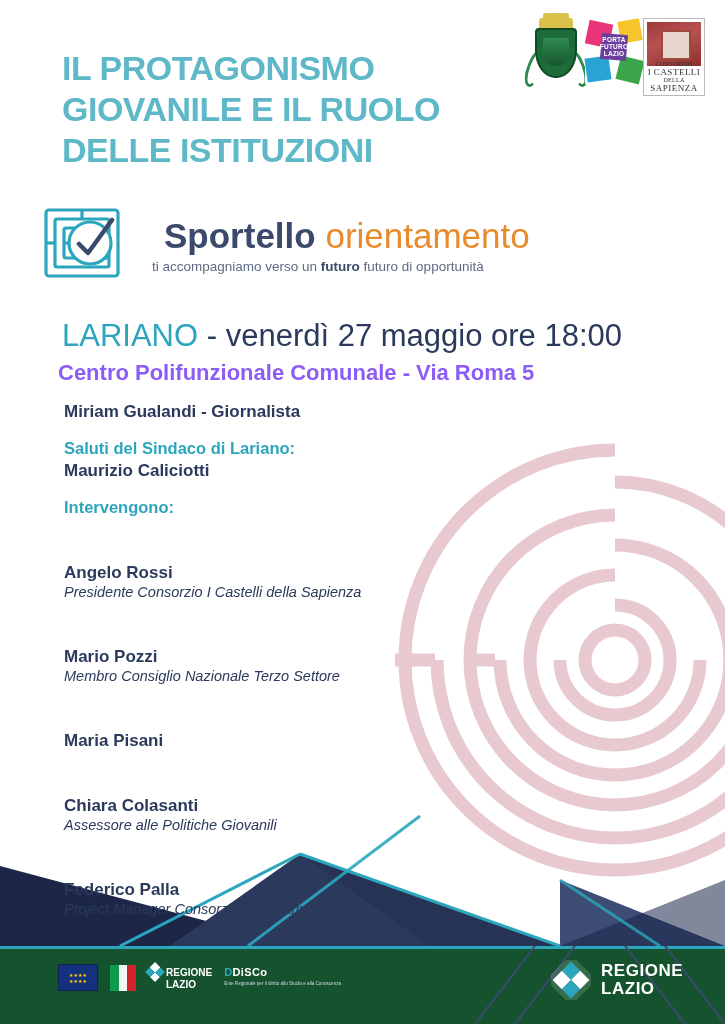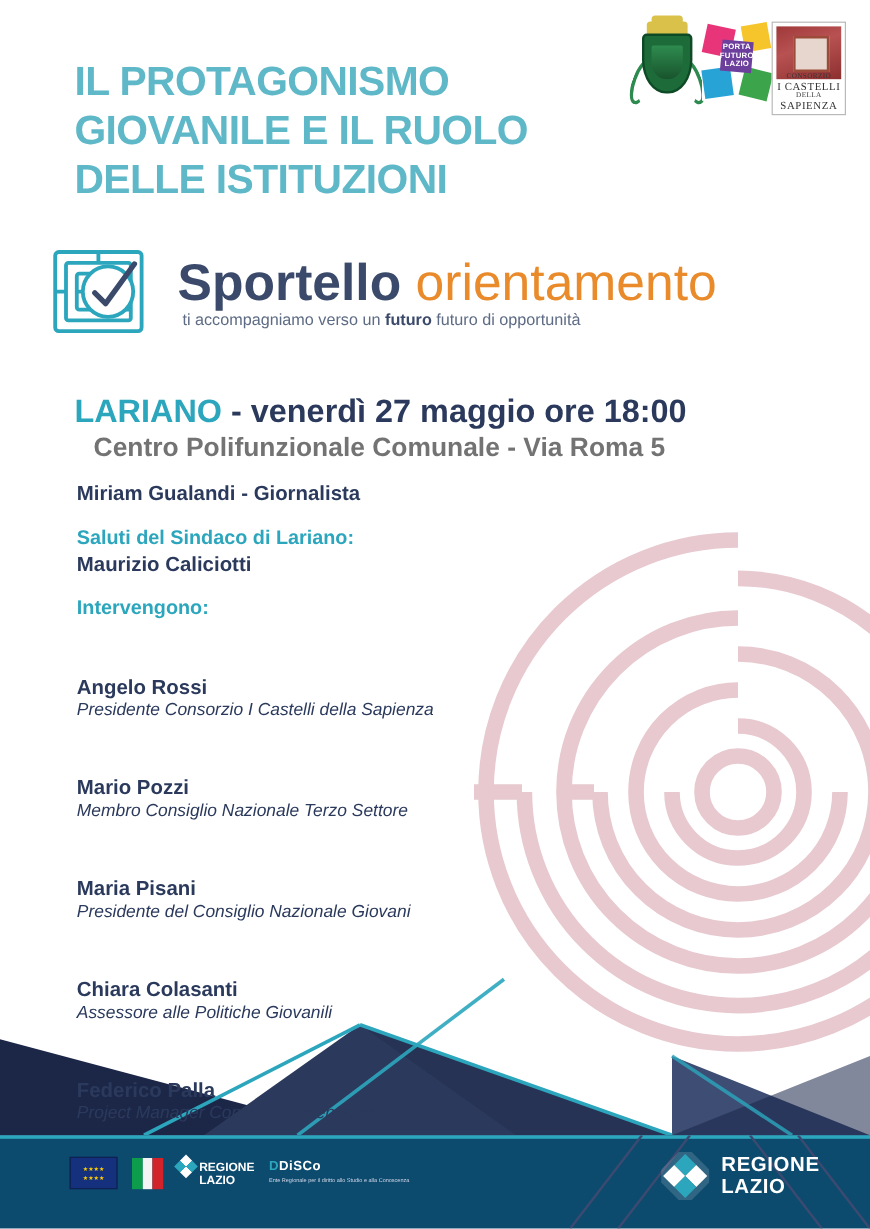--- a/index.html
+++ b/index.html
@@ -157,53 +157,54 @@
     z-index: 4;
     display: flex;
     align-items: center;
   }
   .sportello-logo {
     width: 100px; height: 90px;
     flex: none;
   }
   .sportello-text { margin-left: 8px; margin-top: 4px; }
   .sportello-title {
-    font-size: 43px;
+    font-size: 35px;
     font-weight: bold;
     line-height: 38px;
     white-space: nowrap;
+    margin-left: 16px;
   }
   .sportello-title .dark { color: #3b4a6b; }
   .sportello-title .orange { color: #e98a2b; font-weight: normal; }
   .sportello-sub {
     margin-top: 4px;
     margin-left: 4px;
     font-size: 13.5px;
     color: #5d6b84;
     white-space: nowrap;
   }
   .sportello-sub b { color: #3b4a6b; }
 
   
   .place-line {
     position: absolute;
-    left: 62px; top: 328px;
-    font-size: 27px;
-    font-weight: bold;
+    left: 62px; top: 318px;
+    font-size: 31px;
+    font-weight: normal;
     white-space: nowrap;
     z-index: 4;
   }
   .place-line .city { color: #2ca6bd; }
   .place-line .date { color: #2b3a5c; }
   .venue-line {
     position: absolute;
-    left: 78px; top: 360px;
+    left: 58px; top: 360px;
     font-size: 22px;
     font-weight: bold;
-    color: #737373;
+    color: #8b5cf6;
     white-space: nowrap;
     z-index: 4;
   }
 
   
   .people {
     position: absolute;
     left: 64px; top: 400px;
     width: 500px;
     z-index: 4;
@@ -242,21 +243,21 @@
     left: 0; bottom: 78px;
     width: 725px; height: 170px;
     z-index: 2;
   }
 
   
   .footer {
     position: absolute;
     left: 0; bottom: 0;
     width: 725px; height: 78px;
-    background: #0c4a6e;
+    background: #14532d;
     z-index: 6;
     overflow: hidden;
   }
   .footer .sep {
     position: absolute; left: 0; top: 0; width: 725px; height: 3px;
     background: #2ca6bd;
   }
   .footer-left {
     position: absolute; left: 58px; top: 18px;
     display: flex; align-items: center; gap: 12px;
@@ -428,21 +429,20 @@
       <div class="speaker">
         <div class="nm">Angelo Rossi</div>
         <div class="role">Presidente Consorzio I Castelli della Sapienza</div>
       </div>
       <div class="speaker">
         <div class="nm">Mario Pozzi</div>
         <div class="role">Membro Consiglio Nazionale Terzo Settore</div>
       </div>
       <div class="speaker">
         <div class="nm">Maria Pisani</div>
-        <div class="role">Presidente del Consiglio Nazionale Giovani</div>
       </div>
       <div class="speaker">
         <div class="nm">Chiara Colasanti</div>
         <div class="role">Assessore alle Politiche Giovanili</div>
       </div>
       <div class="speaker">
         <div class="nm">Federico Palla</div>
         <div class="role">Project Manager Consorzio Orientamento</div>
       </div>
     </div>

